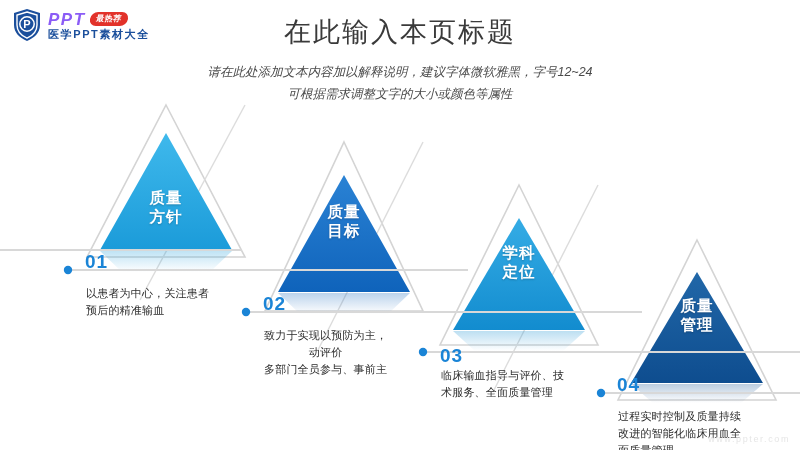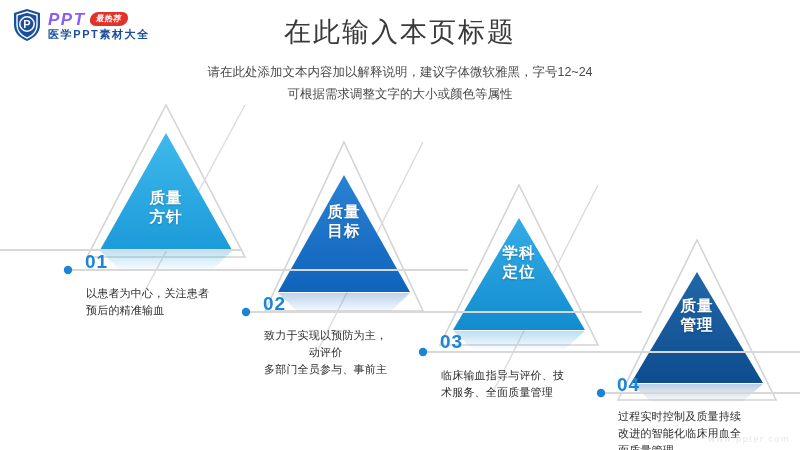--- a/index.html
+++ b/index.html
@@ -33,21 +33,21 @@
     line-height:1; font-weight:bold;
   }
 
   
   .title {
     position:absolute; left:0; right:0; top:14px; text-align:center;
     font-size:27px; font-weight:normal; color:#3a3a3a; letter-spacing:2px;
   }
   .subtitle {
     position:absolute; left:0; right:0; top:62px; text-align:center;
-    font-size:12.5px; color:#4a4a4a; line-height:1.75;
+    font-size:12.5px; color:#4a4a4a; line-height:1.75;font-style:italic;
   }
   .subtitle div { white-space:nowrap; }
 
   
   .diagram { position:absolute; left:0; top:0; width:800px; height:392px; }
   .diagram svg { position:absolute; left:0; top:0; }
 
   .num {
     position:absolute; font-size:19px; font-weight:bold;
     color:#1a84d6; letter-spacing:1px; line-height:1;
@@ -184,21 +184,21 @@
       <div>学科</div>
       <div>定位</div>
     </div>
     <div class="tri-label" style="left:657px; top:296px; width:80px;">
       <div>质量</div>
       <div>管理</div>
     </div>
 
     <div class="num" style="left:85px; top:252px;">01</div>
     <div class="num" style="left:263px; top:294px;">02</div>
-    <div class="num" style="left:440px; top:332px;">03</div>
+    <div class="num" style="left:440px; top:346px;">03</div>
     <div class="num" style="left:617px; top:375px;">04</div>
 
     <div class="desc" style="left:86px; top:285px;">
       <div>以患者为中心，关注患者</div>
       <div>预后的精准输血</div>
     </div>
     <div class="desc" style="left:264px; top:327px;text-align:center;">
       <div>致力于实现以预防为主，</div>
       <div>动评价</div>
       <div>多部门全员参与、事前主</div>

